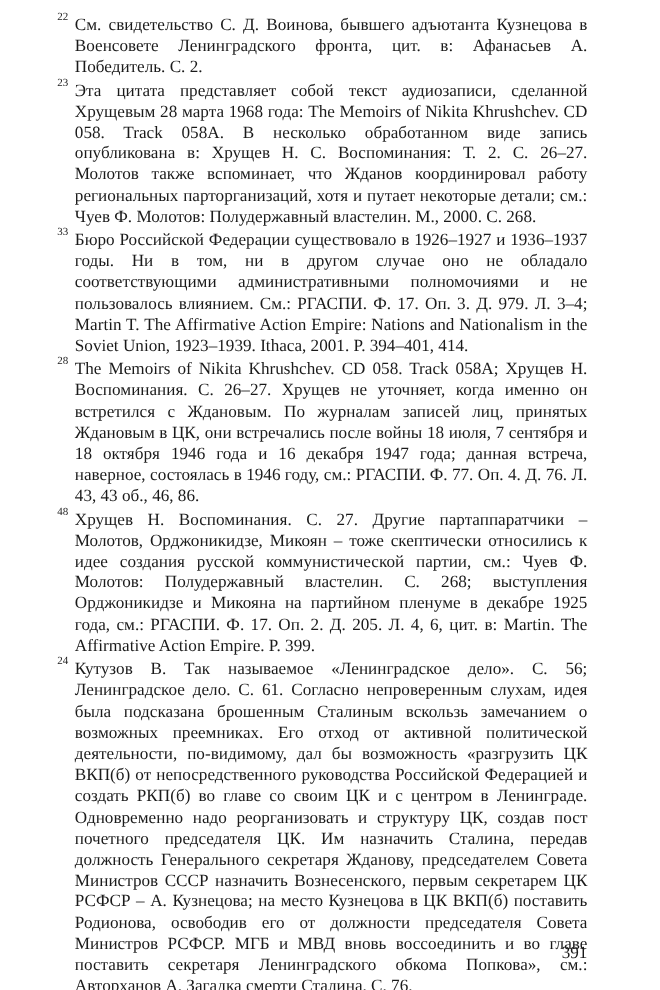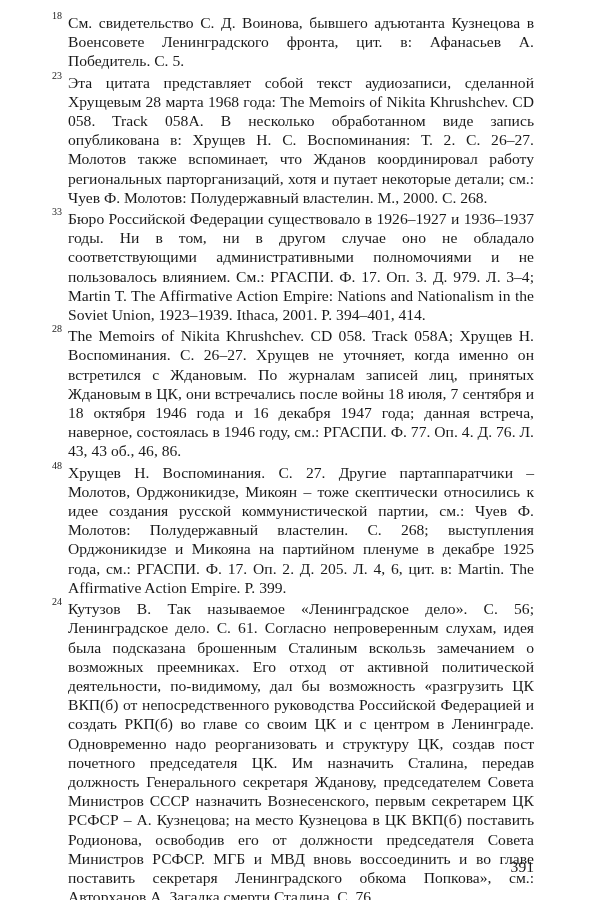--- a/index.html
+++ b/index.html
@@ -49,22 +49,22 @@
       font-size: 15.6px;
       font-family: Liberation Serif, serif;
       color: #1a1a1a;
     }
   </style>
 </head>
 <body>
 
 <div class="page">
   <p class="note">
-    <sup class="note-num">18</sup>
-    <span class="note-text">См. свидетельство С. Д. Воинова, бывшего адъютанта Кузнецова в Военсовете Ленинградского фронта, цит. в: Афанасьев А. Победитель. С. 5.</span>
+    <sup class="note-num">22</sup>
+    <span class="note-text">См. свидетельство С. Д. Воинова, бывшего адъютанта Кузнецова в Военсовете Ленинградского фронта, цит. в: Афанасьев А. Победитель. С. 2.</span>
   </p>
   <p class="note">
     <sup class="note-num">23</sup>
     <span class="note-text">Эта цитата представляет собой текст аудиозаписи, сделанной Хрущевым 28 марта 1968 года: The Memoirs of Nikita Khrushchev. CD 058. Track 058A. В несколько обработанном виде запись опубликована в: Хрущев Н. С. Воспоминания: Т. 2. С. 26–27. Молотов также вспоминает, что Жданов координировал работу региональных парторганизаций, хотя и путает некоторые детали; см.: Чуев Ф. Молотов: Полудержавный властелин. М., 2000. С. 268.</span>
   </p>
   <p class="note">
     <sup class="note-num">33</sup>
     <span class="note-text">Бюро Российской Федерации существовало в 1926–1927 и 1936–1937 годы. Ни в том, ни в другом случае оно не обладало соответствующими административными полномочиями и не пользовалось влиянием. См.: РГАСПИ. Ф. 17. Оп. 3. Д. 979. Л. 3–4; Martin T. The Affirmative Action Empire: Nations and Nationalism in the Soviet Union, 1923–1939. Ithaca, 2001. P. 394–401, 414.</span>
   </p>
   <p class="note">

